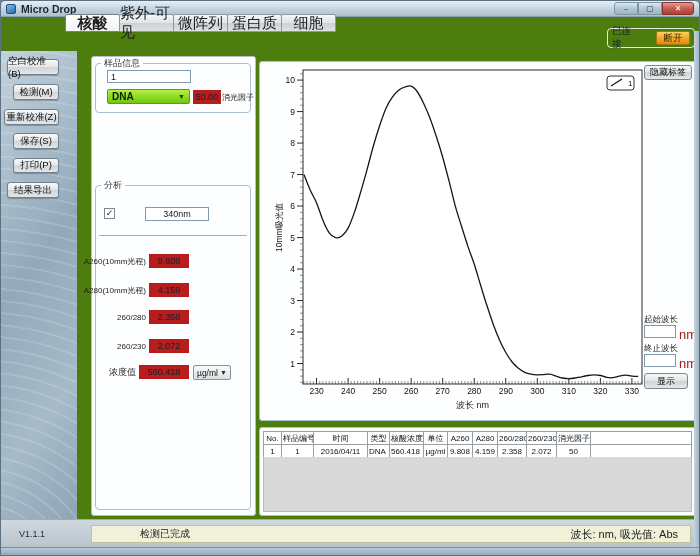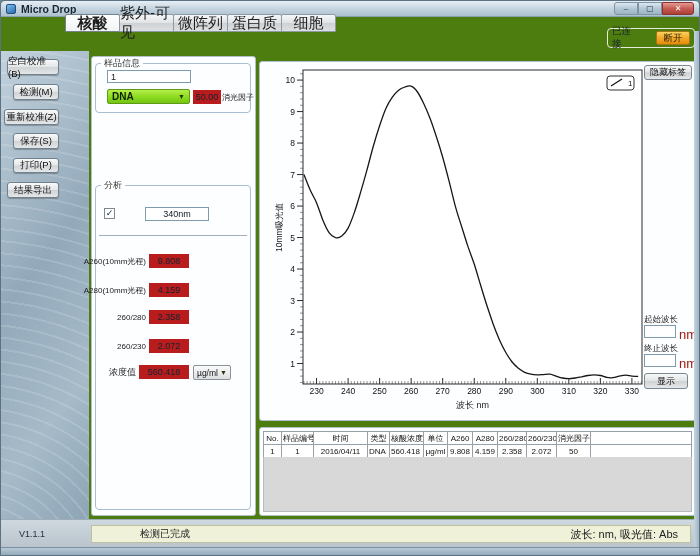--- a/index.html
+++ b/index.html
@@ -28,21 +28,21 @@
   .tab{position:absolute;top:13px;height:18px;width:55px;display:flex;align-items:center;justify-content:center;
        font-size:15px;color:#1e1e1e;background:linear-gradient(#f5f6f7,#e0e3e5 50%,#cdd1d4 51%,#dee1e3);
        border:1px solid #8d9aa5;border-radius:2px 2px 0 0}
   .tab.active{background:linear-gradient(#ffffff,#f1f3f4);border-color:#73828d;font-weight:bold}
   .conn-group{position:absolute;left:606px;top:27px;width:88px;height:20px;border:1px solid rgba(255,255,255,.85);
        border-radius:4px;display:flex;align-items:center;padding:0 4px}
   .conn-label{font-size:9.5px;color:#17222c;margin-right:21px}
   .disconnect{width:42px;height:14px;font-size:9.5px;color:#33230a;display:flex;align-items:center;justify-content:center;
        background:linear-gradient(#fcd25e,#f2a928 50%,#e28d0a);border:1px solid #a87617;border-radius:2px}
   
-  .sidebar{position:absolute;left:0;top:50px;width:88px;height:468px;
+  .sidebar{position:absolute;left:0;top:50px;width:76px;height:468px;
      background-color:#9db2c1;
      background-image:
        repeating-radial-gradient(circle at -30% 115%, rgba(255,255,255,.14) 0 2px, rgba(255,255,255,0) 2px 12px),
        linear-gradient(128deg,#c2d2dd 0%,#93a9ba 45%,#a6bac8 75%,#8ea5b6 100%)}
   .side-btn{position:absolute;font-size:9.5px;color:#101010;display:flex;align-items:center;justify-content:center;
      background:linear-gradient(#f8f9f9,#e4e6e7 48%,#d0d4d6 52%,#e4e6e8);
      border:1px solid #70808c;border-radius:3px;box-shadow:0 1px 1px rgba(0,0,0,.25)}
   
   .panel{position:absolute;background:#fdfeff;border:1px solid #b1c0ca;border-radius:3px}
   .group{position:absolute;border:1px solid #a9bed2;border-radius:4px}

